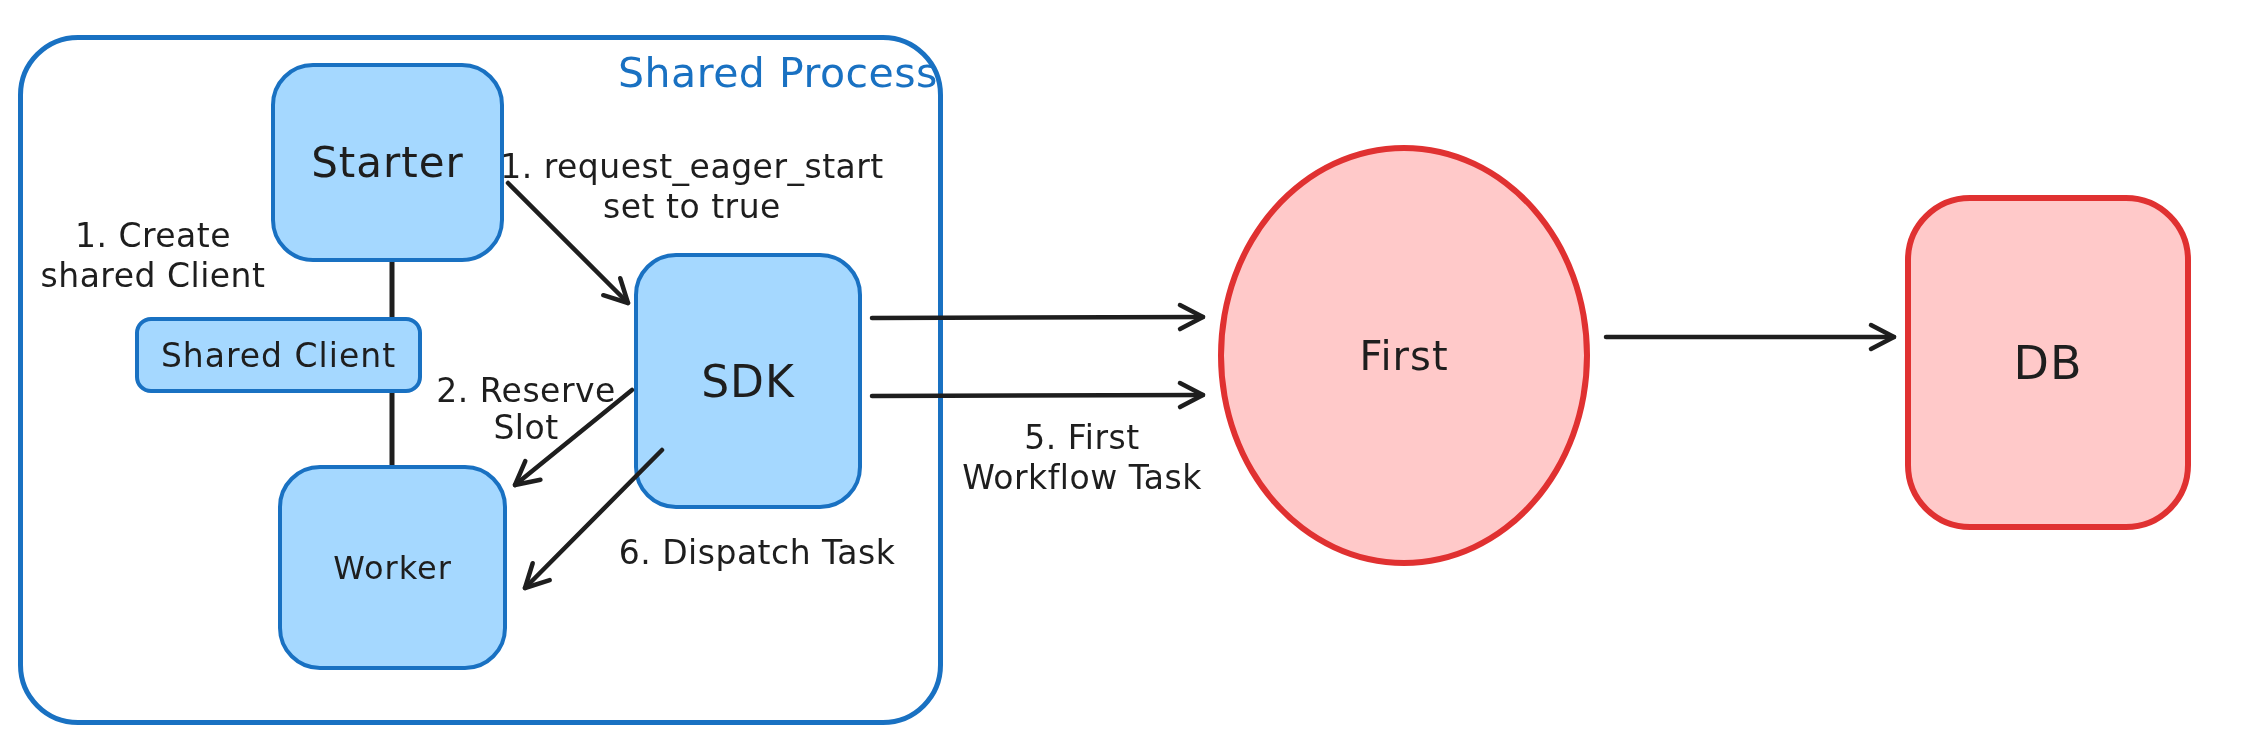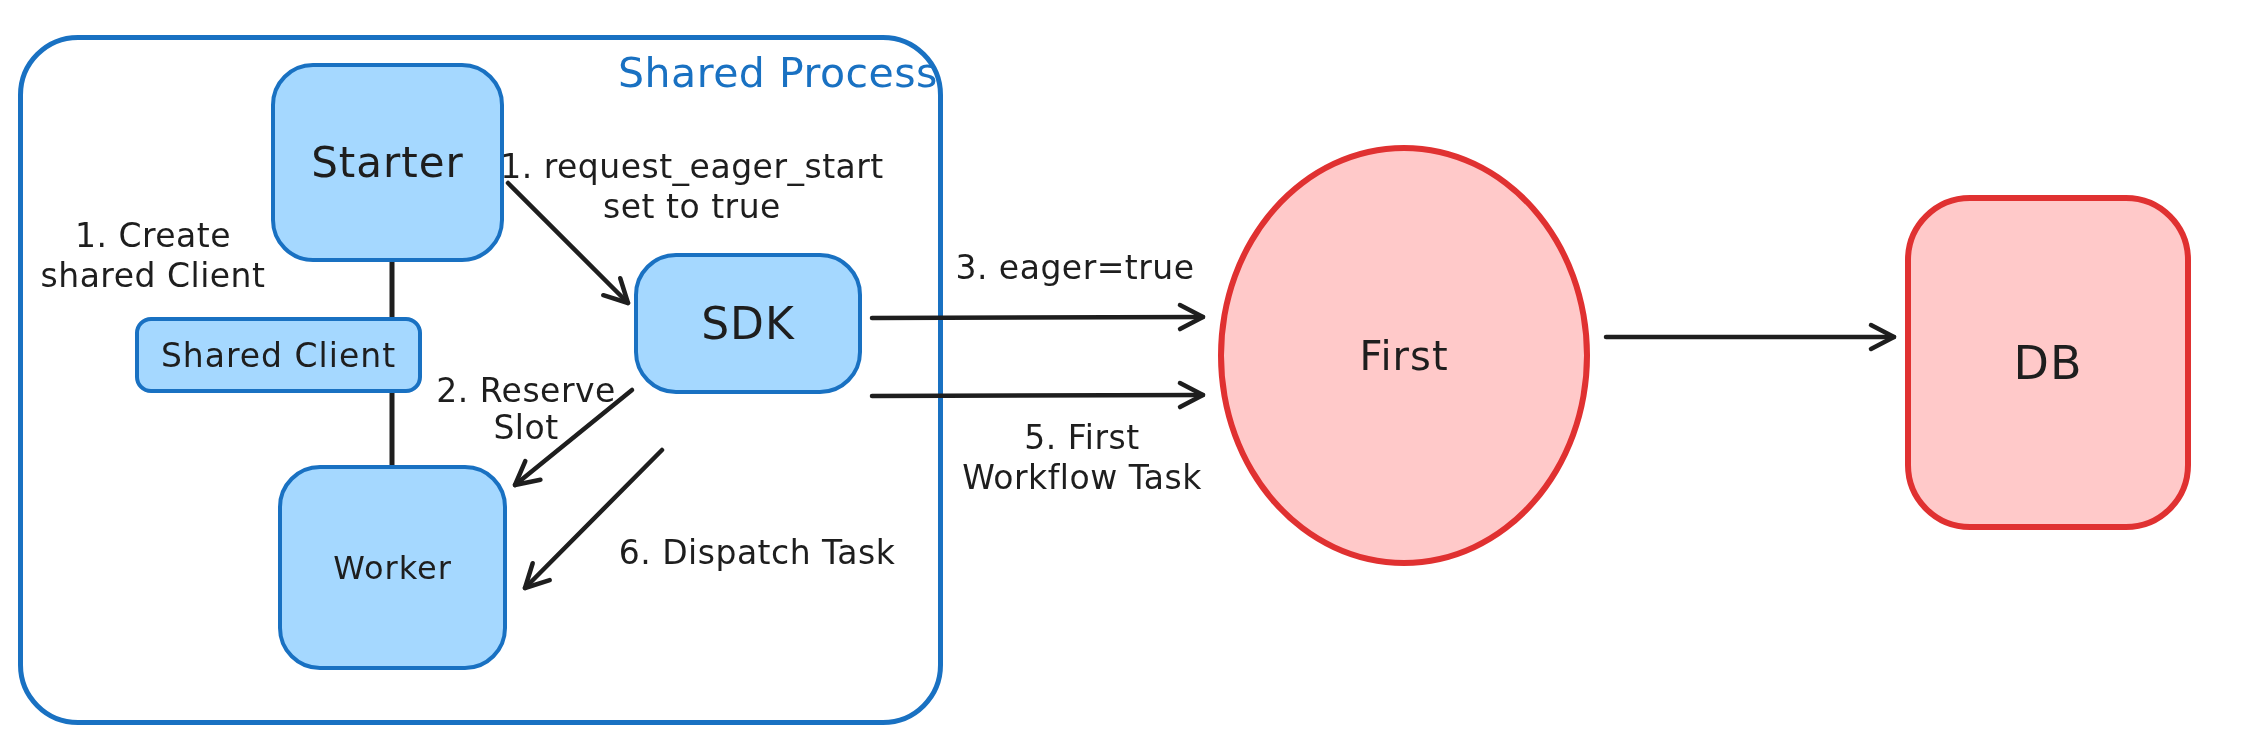--- a/index.html
+++ b/index.html
@@ -85,21 +85,21 @@
     </div>
 
     <div class="node" style="left:135px;top:317px;width:287px;height:76px;border-radius:16px;">
       <span class="node-label" style="font-size:33px;">Shared Client</span>
     </div>
 
     <div class="node" style="left:278px;top:465px;width:229px;height:205px;border-radius:42px;">
       <span class="node-label" style="font-size:32px;">Worker</span>
     </div>
 
-    <div class="node" style="left:634px;top:253px;width:228px;height:141px;border-radius:42px;">
+    <div class="node" style="left:634px;top:253px;width:228px;height:256px;border-radius:42px;">
       <span class="node-label" style="font-size:44px;">SDK</span>
     </div>
 
     <div class="node node-red" style="left:1218px;top:145px;width:372px;height:421px;border-radius:50%;">
       <span class="node-label" style="font-size:40px;">First</span>
     </div>
 
     <div class="node node-red" style="left:1905px;top:195px;width:286px;height:335px;border-radius:65px;">
       <span class="node-label" style="font-size:46px;">DB</span>
     </div>
@@ -130,21 +130,20 @@
     <div class="annotation" style="left:692px;top:187px;">
       <div>1. request_eager_start</div>
       <div>set to true</div>
     </div>
 
     <div class="annotation" style="left:526px;top:409px;line-height:37px;">
       <div>2. Reserve</div>
       <div>Slot</div>
     </div>
 
-    <div class="annotation" style="left:1075px;top:268px;">3. eager=true</div>
 
 
     <div class="annotation" style="left:1082px;top:458px;">
       <div>5. First</div>
       <div>Workflow Task</div>
     </div>
 
     <div class="annotation" style="left:757px;top:553px;">6. Dispatch Task</div>
   </div>
 

